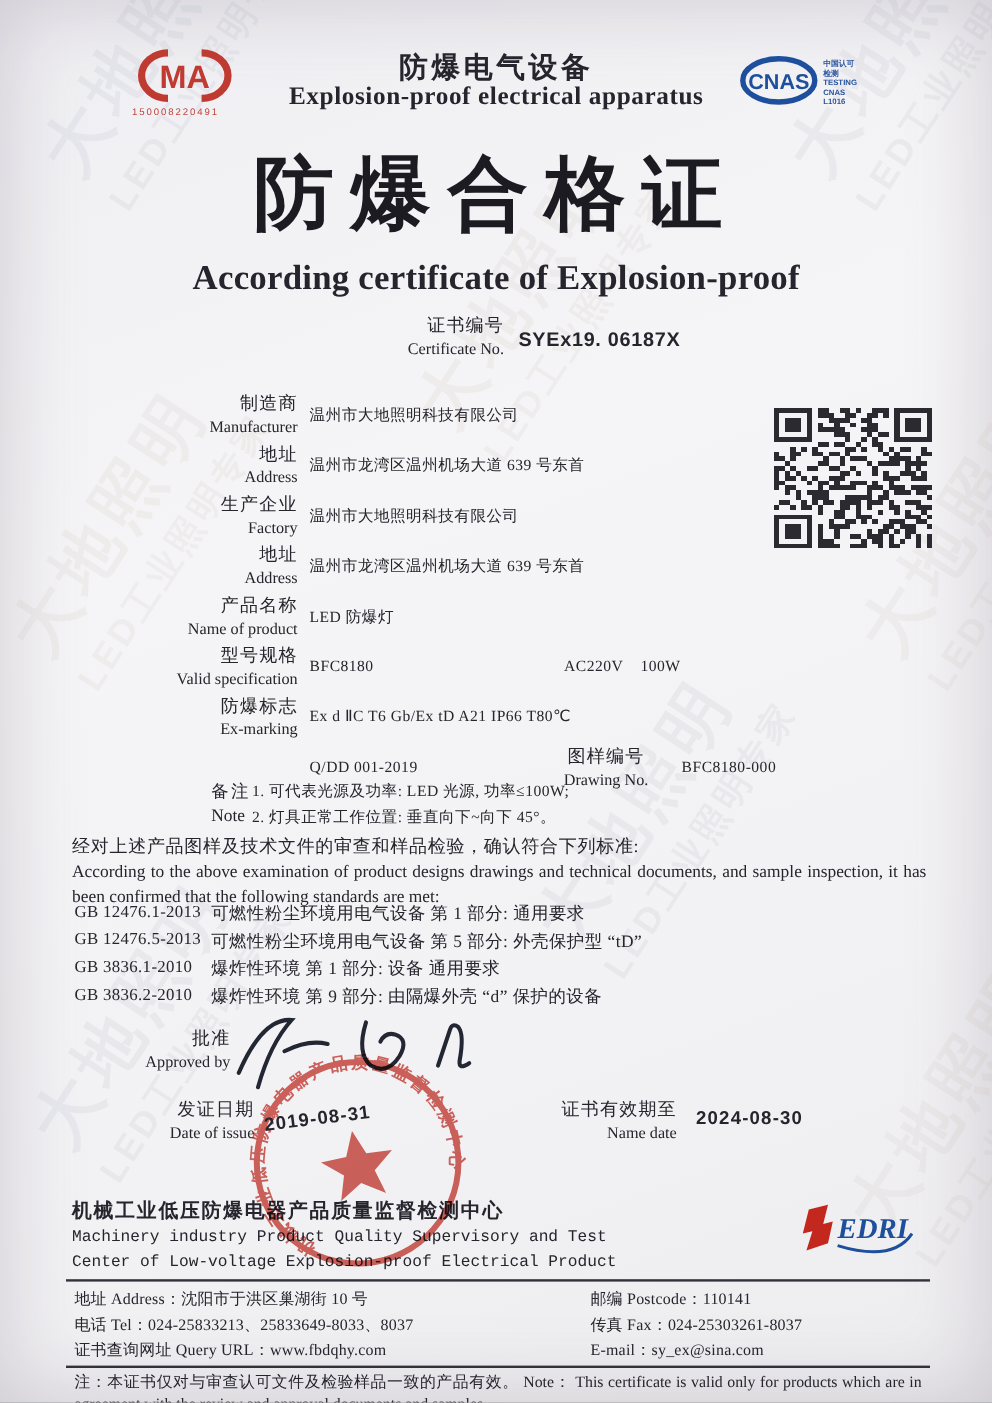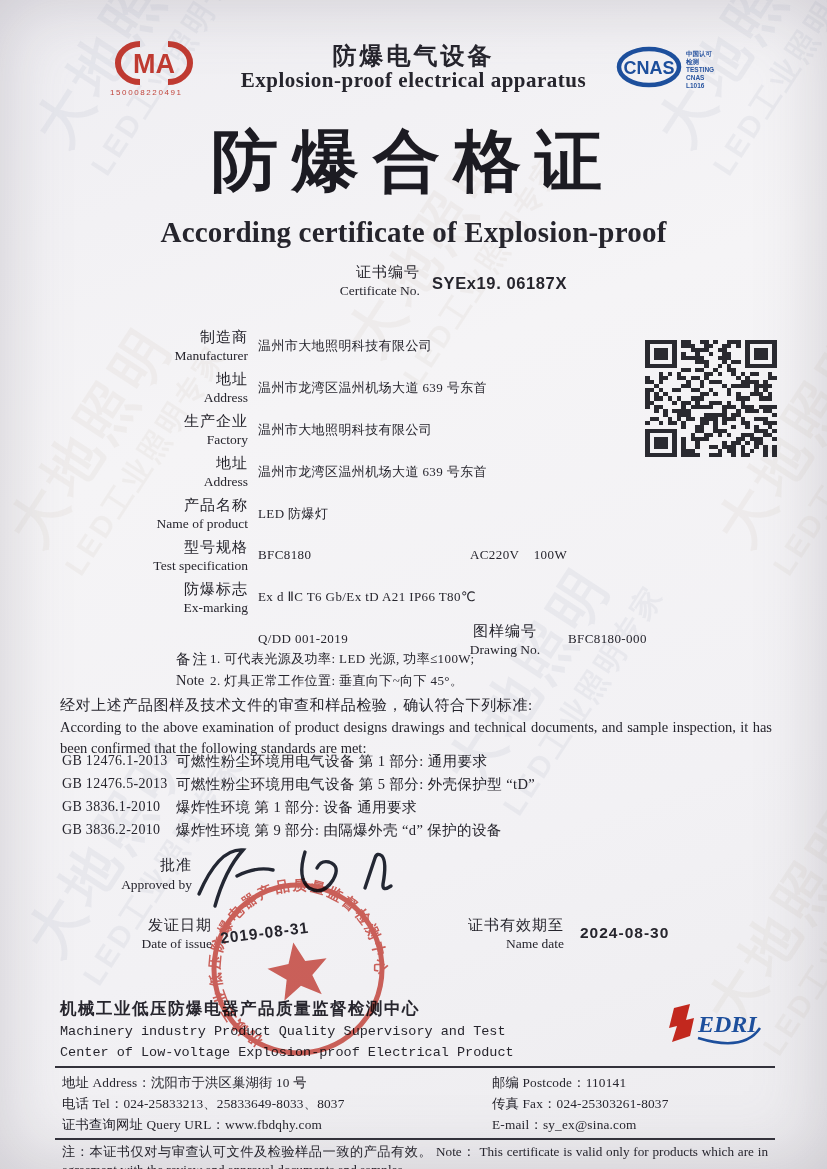--- a/index.html
+++ b/index.html
@@ -424,21 +424,21 @@
   <div class="fval" style="top:463px;">温州市龙湾区温州机场大道 639 号东首</div>
 
   <div class="flabel" style="top:496px;">
       <span class="cn">产品名称</span>
       <span class="en">Name of product</span>
     </div>
   <div class="fval" style="top:505px;">LED 防爆灯</div>
 
   <div class="flabel" style="top:538px;">
       <span class="cn">型号规格</span>
-      <span class="en">Test specification</span>
+      <span class="en">Valid specification</span>
     </div>
   <div class="fval" style="top:547px;">BFC8180</div>
   <div class="fval" style="left:470px;top:547px;white-space:pre;">AC220V    100W</div>
 
   <div class="flabel" style="top:580px;">
       <span class="cn">防爆标志</span>
       <span class="en">Ex-marking</span>
     </div>
   <div class="fval" style="top:589px;">Ex d ⅡC T6 Gb/Ex tD A21 IP66 T80℃</div>
 

